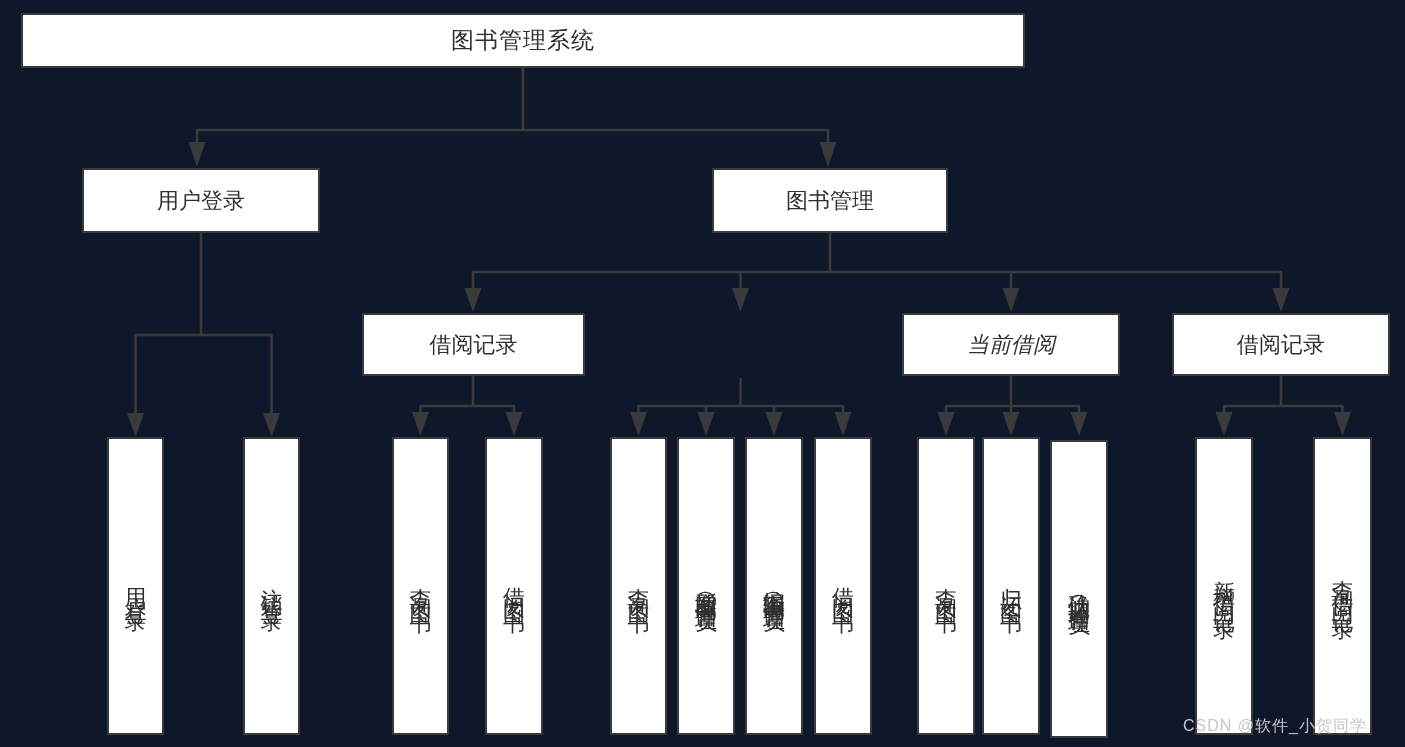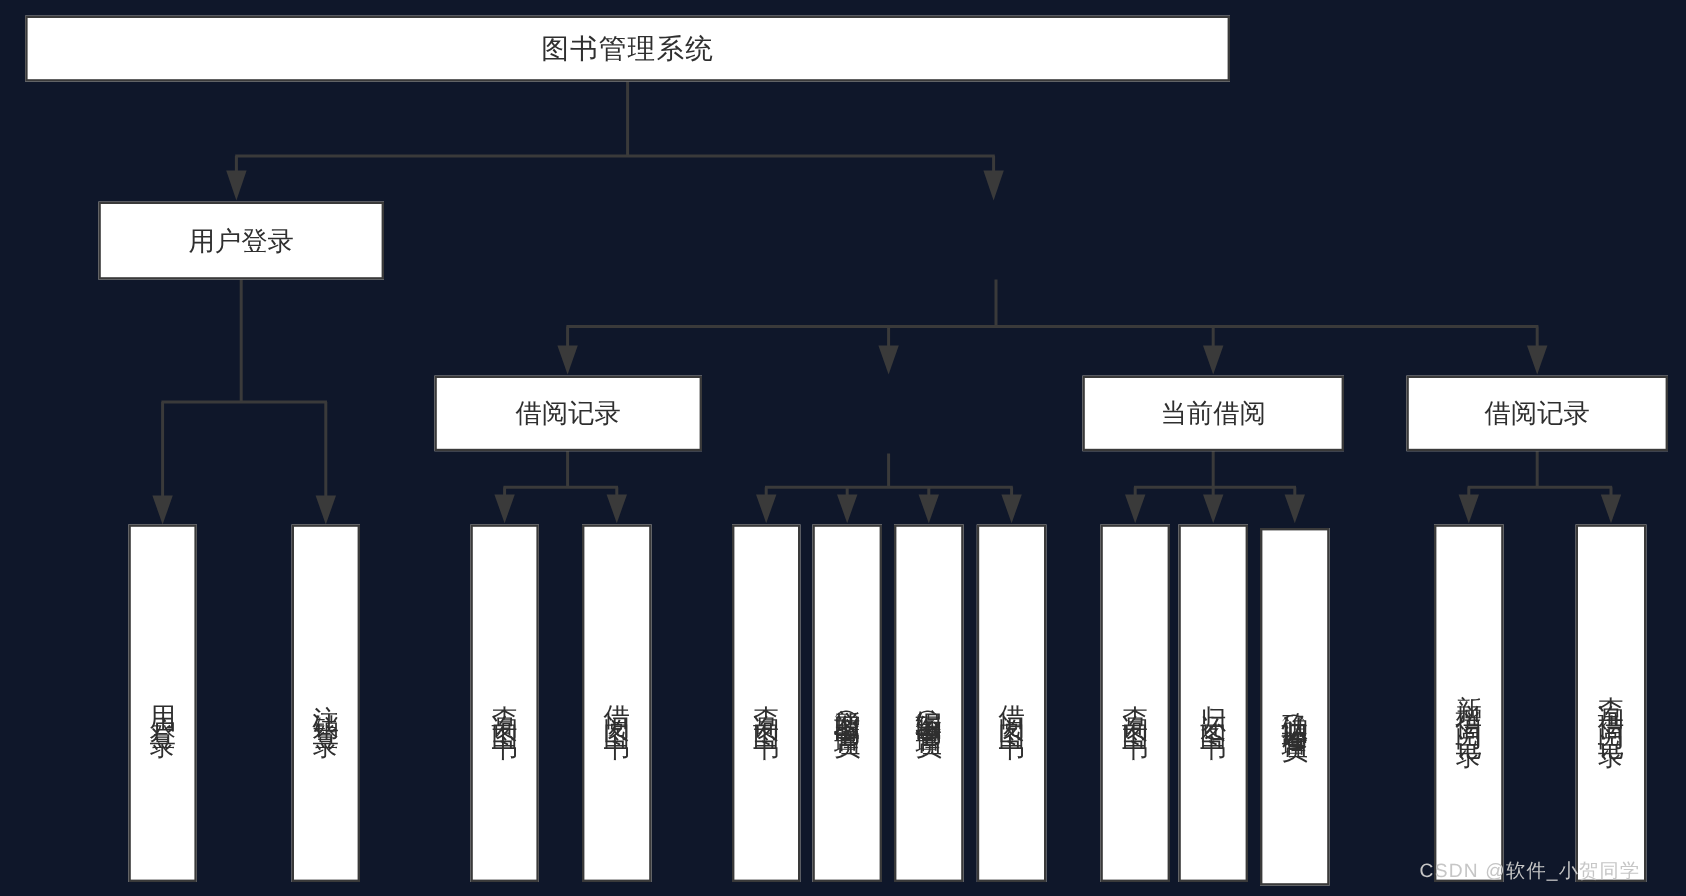--- a/index.html
+++ b/index.html
@@ -66,23 +66,24 @@
       <polygon points="1002.5,412 1019.5,412 1011,436"></polygon>
       <polygon points="1070.5,412 1087.5,412 1079,436"></polygon>
       <polygon points="1215.5,412 1232.5,412 1224,436"></polygon>
       <polygon points="1334,412 1351,412 1342.5,436"></polygon>
     </g>
   </svg>
 
   <div class="box title" style="left:21px; top:13px; width:1004px; height:55px;">图书管理系统</div>
 
   <div class="box" style="left:82px; top:168px; width:238px; height:65px;">用户登录</div>
+  <div class="box" style="left:712px; top:168px; width:236px; height:65px;">图书管理</div>
 
   <div class="box" style="left:362px; top:313px; width:223px; height:63px;">借阅记录</div>
-  <div class="box" style="left:902px; top:313px; width:218px; height:63px;">当前借阅</div>
+  <div class="box" style="left:902px; top:313px; width:218px; height:63px;font-style:italic;">当前借阅</div>
   <div class="box" style="left:1172px; top:313px; width:218px; height:63px;">借阅记录</div>
 
   <div class="box leaf" style="left:107px; top:437px; width:57px; height:298px;">
     <span>用户登录</span>
     </div>
   <div class="box leaf" style="left:243px; top:437px; width:57px; height:298px;">
     <span>注销登录</span>
     </div>
 
   <div class="box leaf" style="left:392px; top:437px; width:57px; height:298px;">

